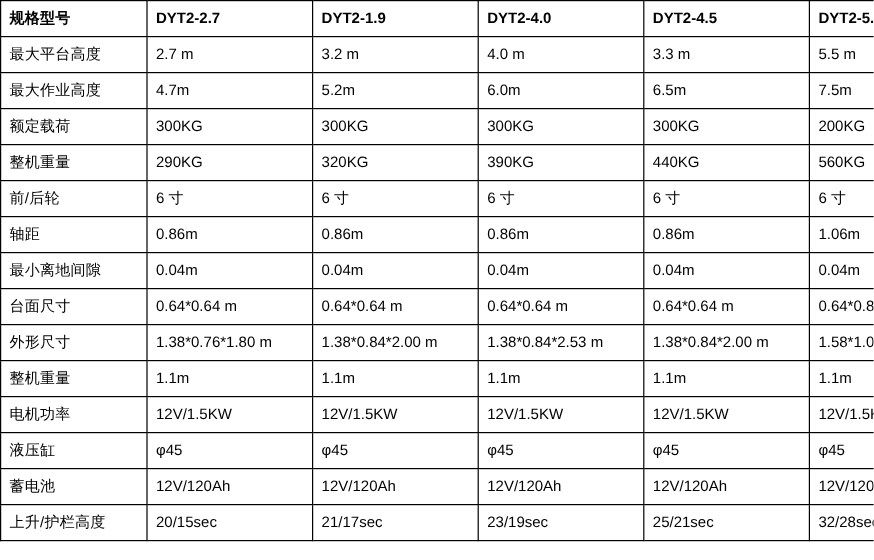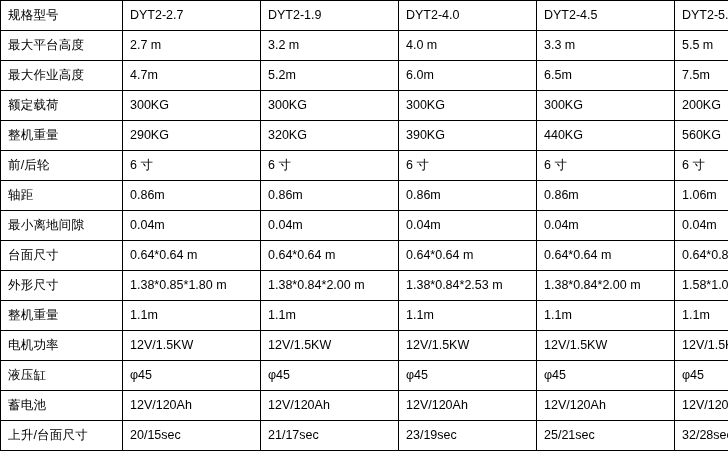--- a/index.html
+++ b/index.html
@@ -29,21 +29,21 @@
     overflow: hidden;
   }
   #spec-table td.label {
     width: 108px;
     letter-spacing: 0.2px;
   }
   #spec-table td.val {
     width: 124px;
   }
   #spec-table tr.header td {
-    font-weight: normal;
+    font-weight: bold;
     margin-top: 28px;
   }
 </style>
 </head>
 <body>
 
 <table id="spec-table">
   <tbody>
     <tr class="header">
       <td class="label">规格型号</td>
@@ -112,21 +112,21 @@
     <tr>
       <td class="label">台面尺寸</td>
       <td class="val">0.64*0.64 m</td>
       <td class="val">0.64*0.64 m</td>
       <td class="val">0.64*0.64 m</td>
       <td class="val">0.64*0.64 m</td>
       <td class="val">0.64*0.80m</td>
     </tr>
     <tr>
       <td class="label">外形尺寸</td>
-      <td class="val">1.38*0.85*1.80 m</td>
+      <td class="val">1.38*0.76*1.80 m</td>
       <td class="val">1.38*0.84*2.00 m</td>
       <td class="val">1.38*0.84*2.53 m</td>
       <td class="val">1.38*0.84*2.00 m</td>
       <td class="val">1.58*1.04*2.45 m</td>
     </tr>
     <tr>
       <td class="label">整机重量</td>
       <td class="val">1.1m</td>
       <td class="val">1.1m</td>
       <td class="val">1.1m</td>
@@ -151,21 +151,21 @@
     </tr>
     <tr>
       <td class="label">蓄电池</td>
       <td class="val">12V/120Ah</td>
       <td class="val">12V/120Ah</td>
       <td class="val">12V/120Ah</td>
       <td class="val">12V/120Ah</td>
       <td class="val">12V/120Ah</td>
     </tr>
     <tr>
-      <td class="label">上升/台面尺寸</td>
+      <td class="label">上升/护栏高度</td>
       <td class="val">20/15sec</td>
       <td class="val">21/17sec</td>
       <td class="val">23/19sec</td>
       <td class="val">25/21sec</td>
       <td class="val">32/28sec</td>
     </tr>
   </tbody>
 </table>
 
 </body></html>

